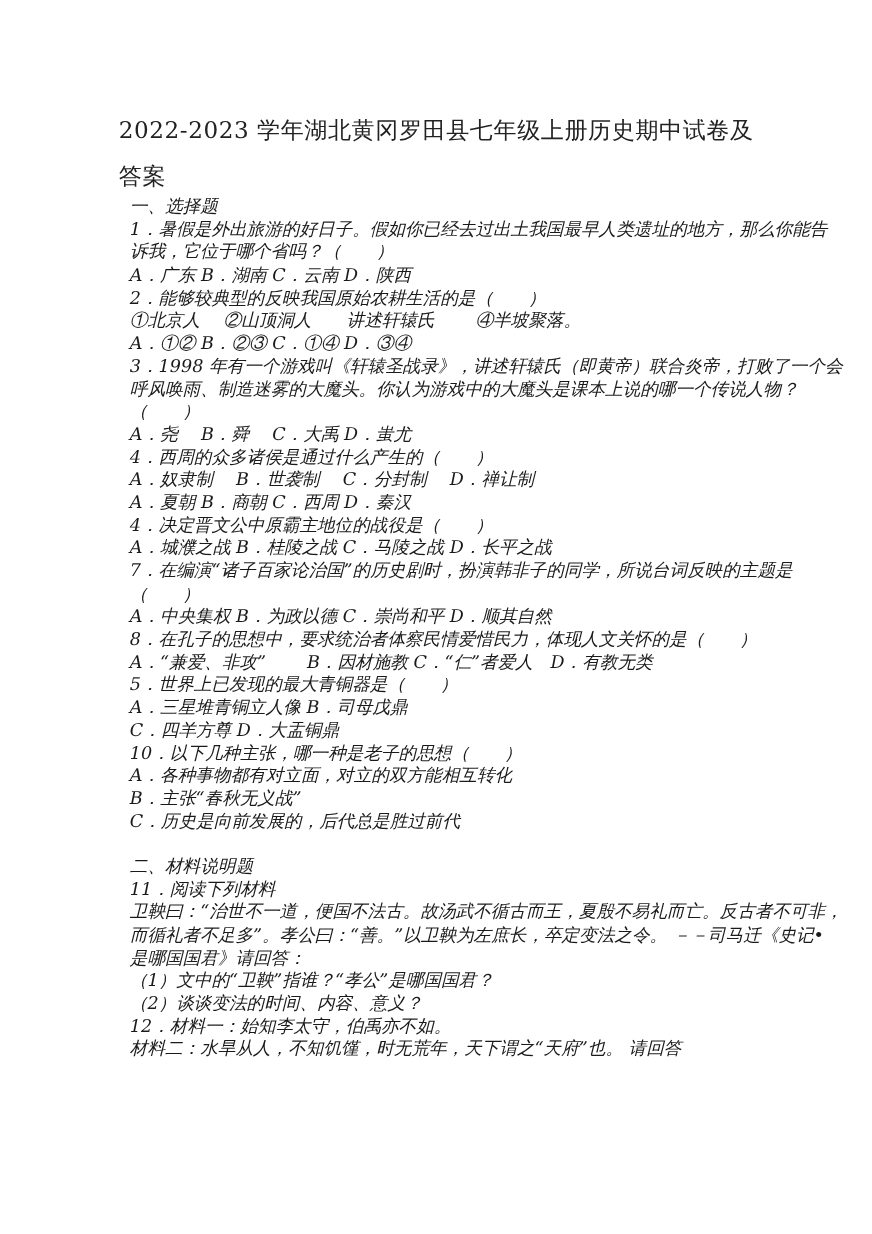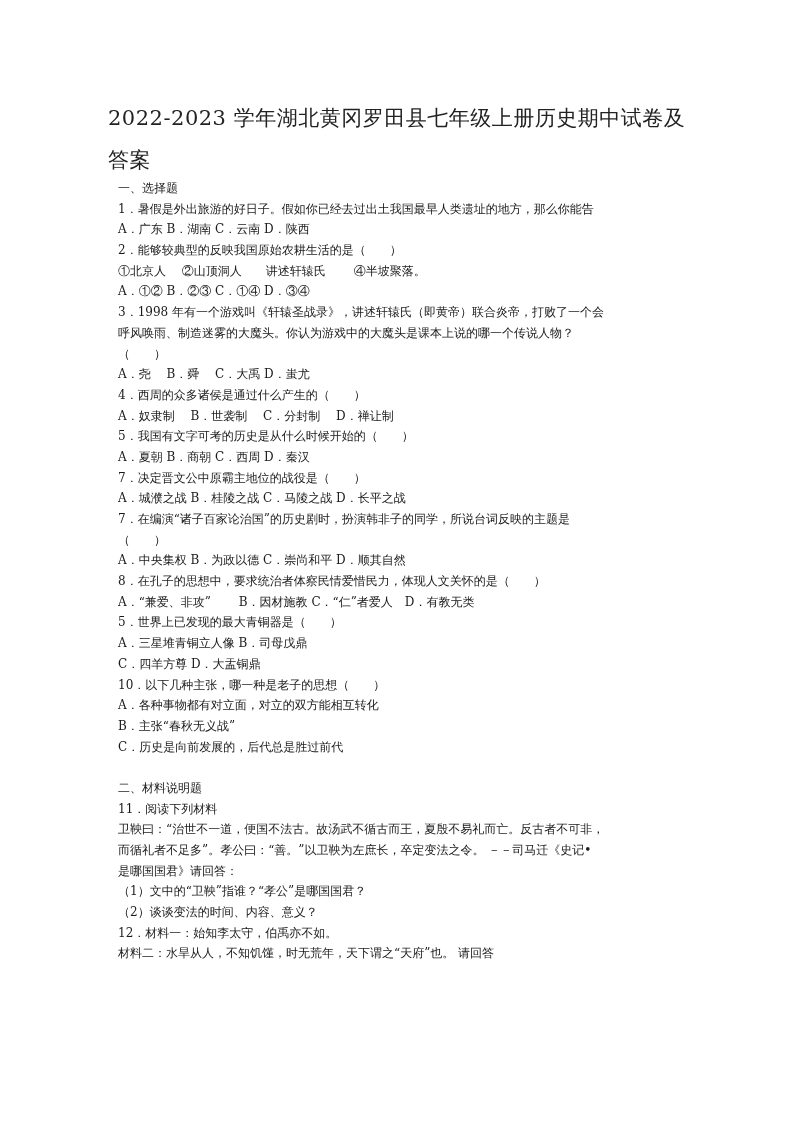--- a/index.html
+++ b/index.html
@@ -31,22 +31,23 @@
       color: #222;
       letter-spacing: 0.5px;
     }
     .title-line1 { top: 103px; }
     .title-line2 { top: 145px; }
     .body {
       position: absolute;
       top: 178px;
       left: 0;
       width: 558px;
-      font-size: 12px;
+      font-size: 16px;
       line-height: 20.7px;
+      font-style: italic;
     }
     .line {
       white-space: pre;
       height: 20.7px;
       overflow: visible;
     }
     .gap {
       height: 20.7px;
     }
   </style>
@@ -55,20 +56,21 @@
 
 <div class="page">
   <div class="title title-line1">2022-2023 学年湖北黄冈罗田县七年级上册历史期中试卷及</div>
   <div class="title title-line2">答案</div>
 
   <div class="body">
     <div class="line">一、选择题</div>
 
     <div>
       <div class="line">1．暑假是外出旅游的好日子。假如你已经去过出土我国最早人类遗址的地方，那么你能告</div>
+      <div class="line">诉我，它位于哪个省吗？（　　）</div>
       <div class="line">A．广东 B．湖南 C．云南 D．陕西</div>
     </div>
 
     <div>
       <div class="line">2．能够较典型的反映我国原始农耕生活的是（　　）</div>
       <div class="line">①北京人　 ②山顶洞人　　讲述轩辕氏　　 ④半坡聚落。</div>
       <div class="line">A．①② B．②③ C．①④ D．③④</div>
     </div>
 
     <div>
@@ -77,26 +79,25 @@
       <div class="line">（　　）</div>
       <div class="line">A．尧　 B．舜　 C．大禹 D．蚩尤</div>
     </div>
 
     <div>
       <div class="line">4．西周的众多诸侯是通过什么产生的（　　）</div>
       <div class="line">A．奴隶制　 B．世袭制　 C．分封制　 D．禅让制</div>
     </div>
 
     <div>
-      <div class="line">5．我国有文字可考的历史是从什么时候开始的（　　）</div>
       <div class="line">A．夏朝 B．商朝 C．西周 D．秦汉</div>
     </div>
 
     <div>
-      <div class="line">7．决定晋文公中原霸主地位的战役是（　　）</div>
+      <div class="line">4．决定晋文公中原霸主地位的战役是（　　）</div>
       <div class="line">A．城濮之战 B．桂陵之战 C．马陵之战 D．长平之战</div>
     </div>
 
     <div>
       <div class="line">7．在编演“诸子百家论治国”的历史剧时，扮演韩非子的同学，所说台词反映的主题是</div>
       <div class="line">（　　）</div>
       <div class="line">A．中央集权 B．为政以德 C．崇尚和平 D．顺其自然</div>
     </div>
 
     <div>

